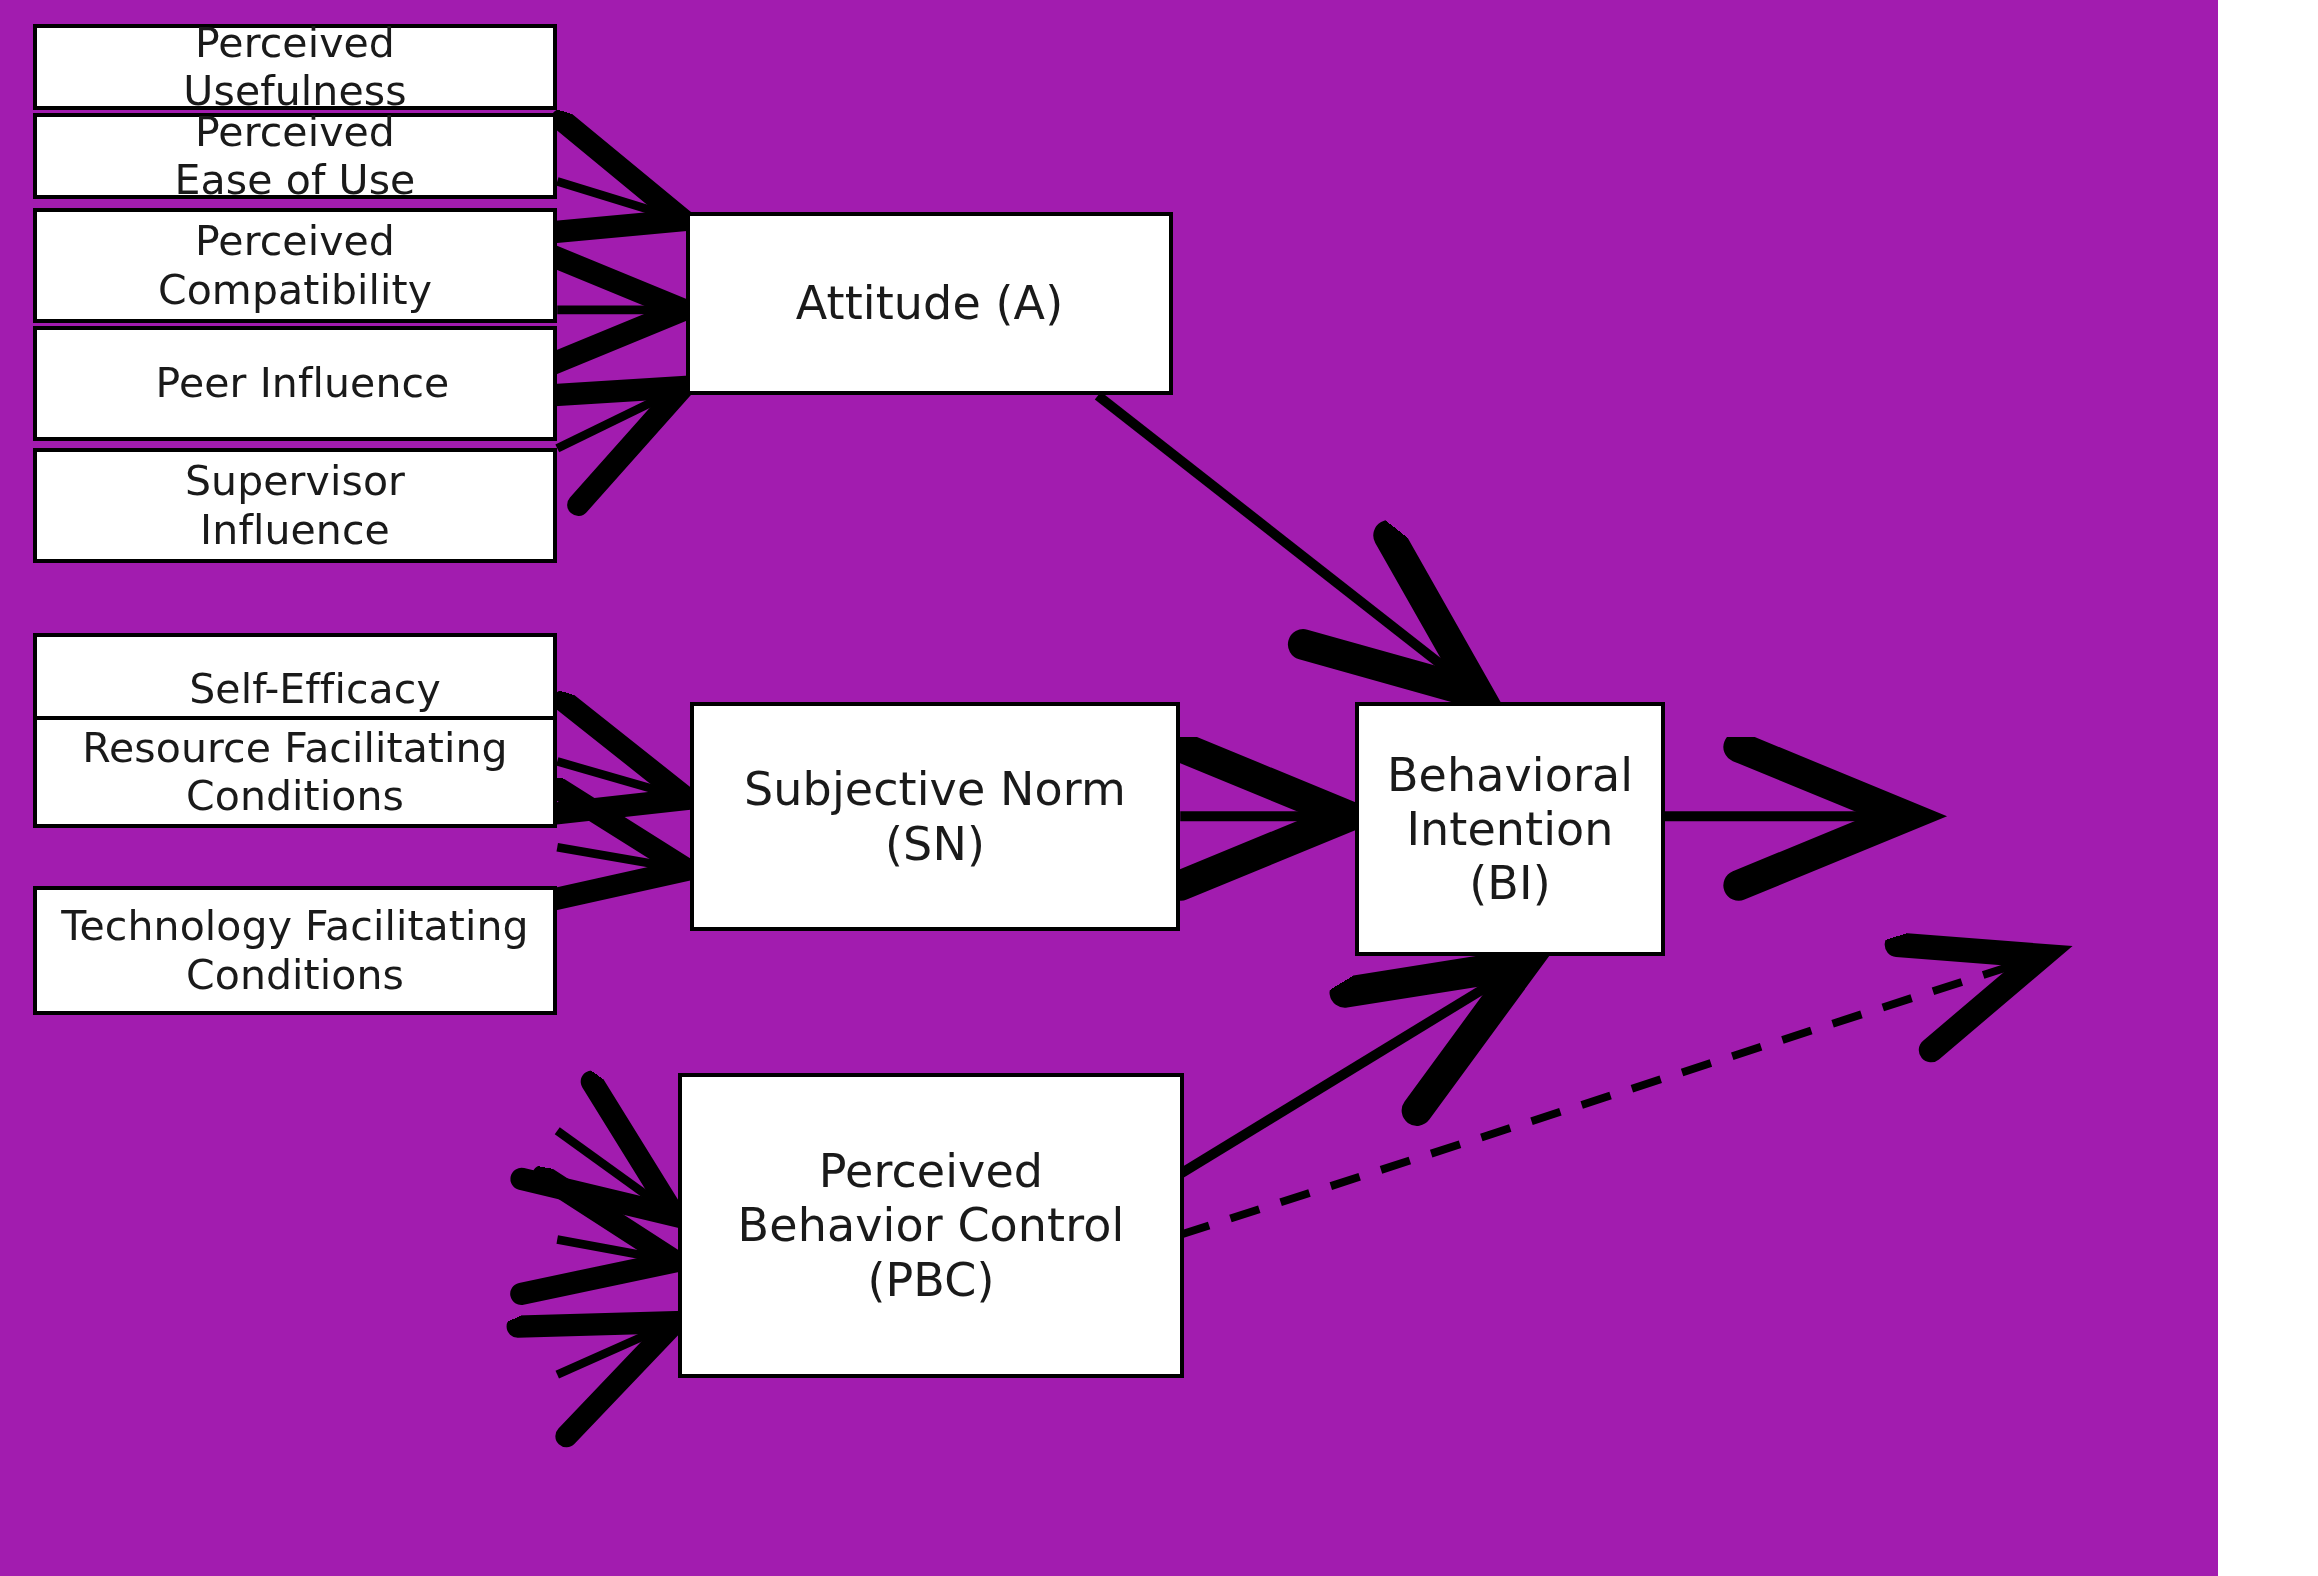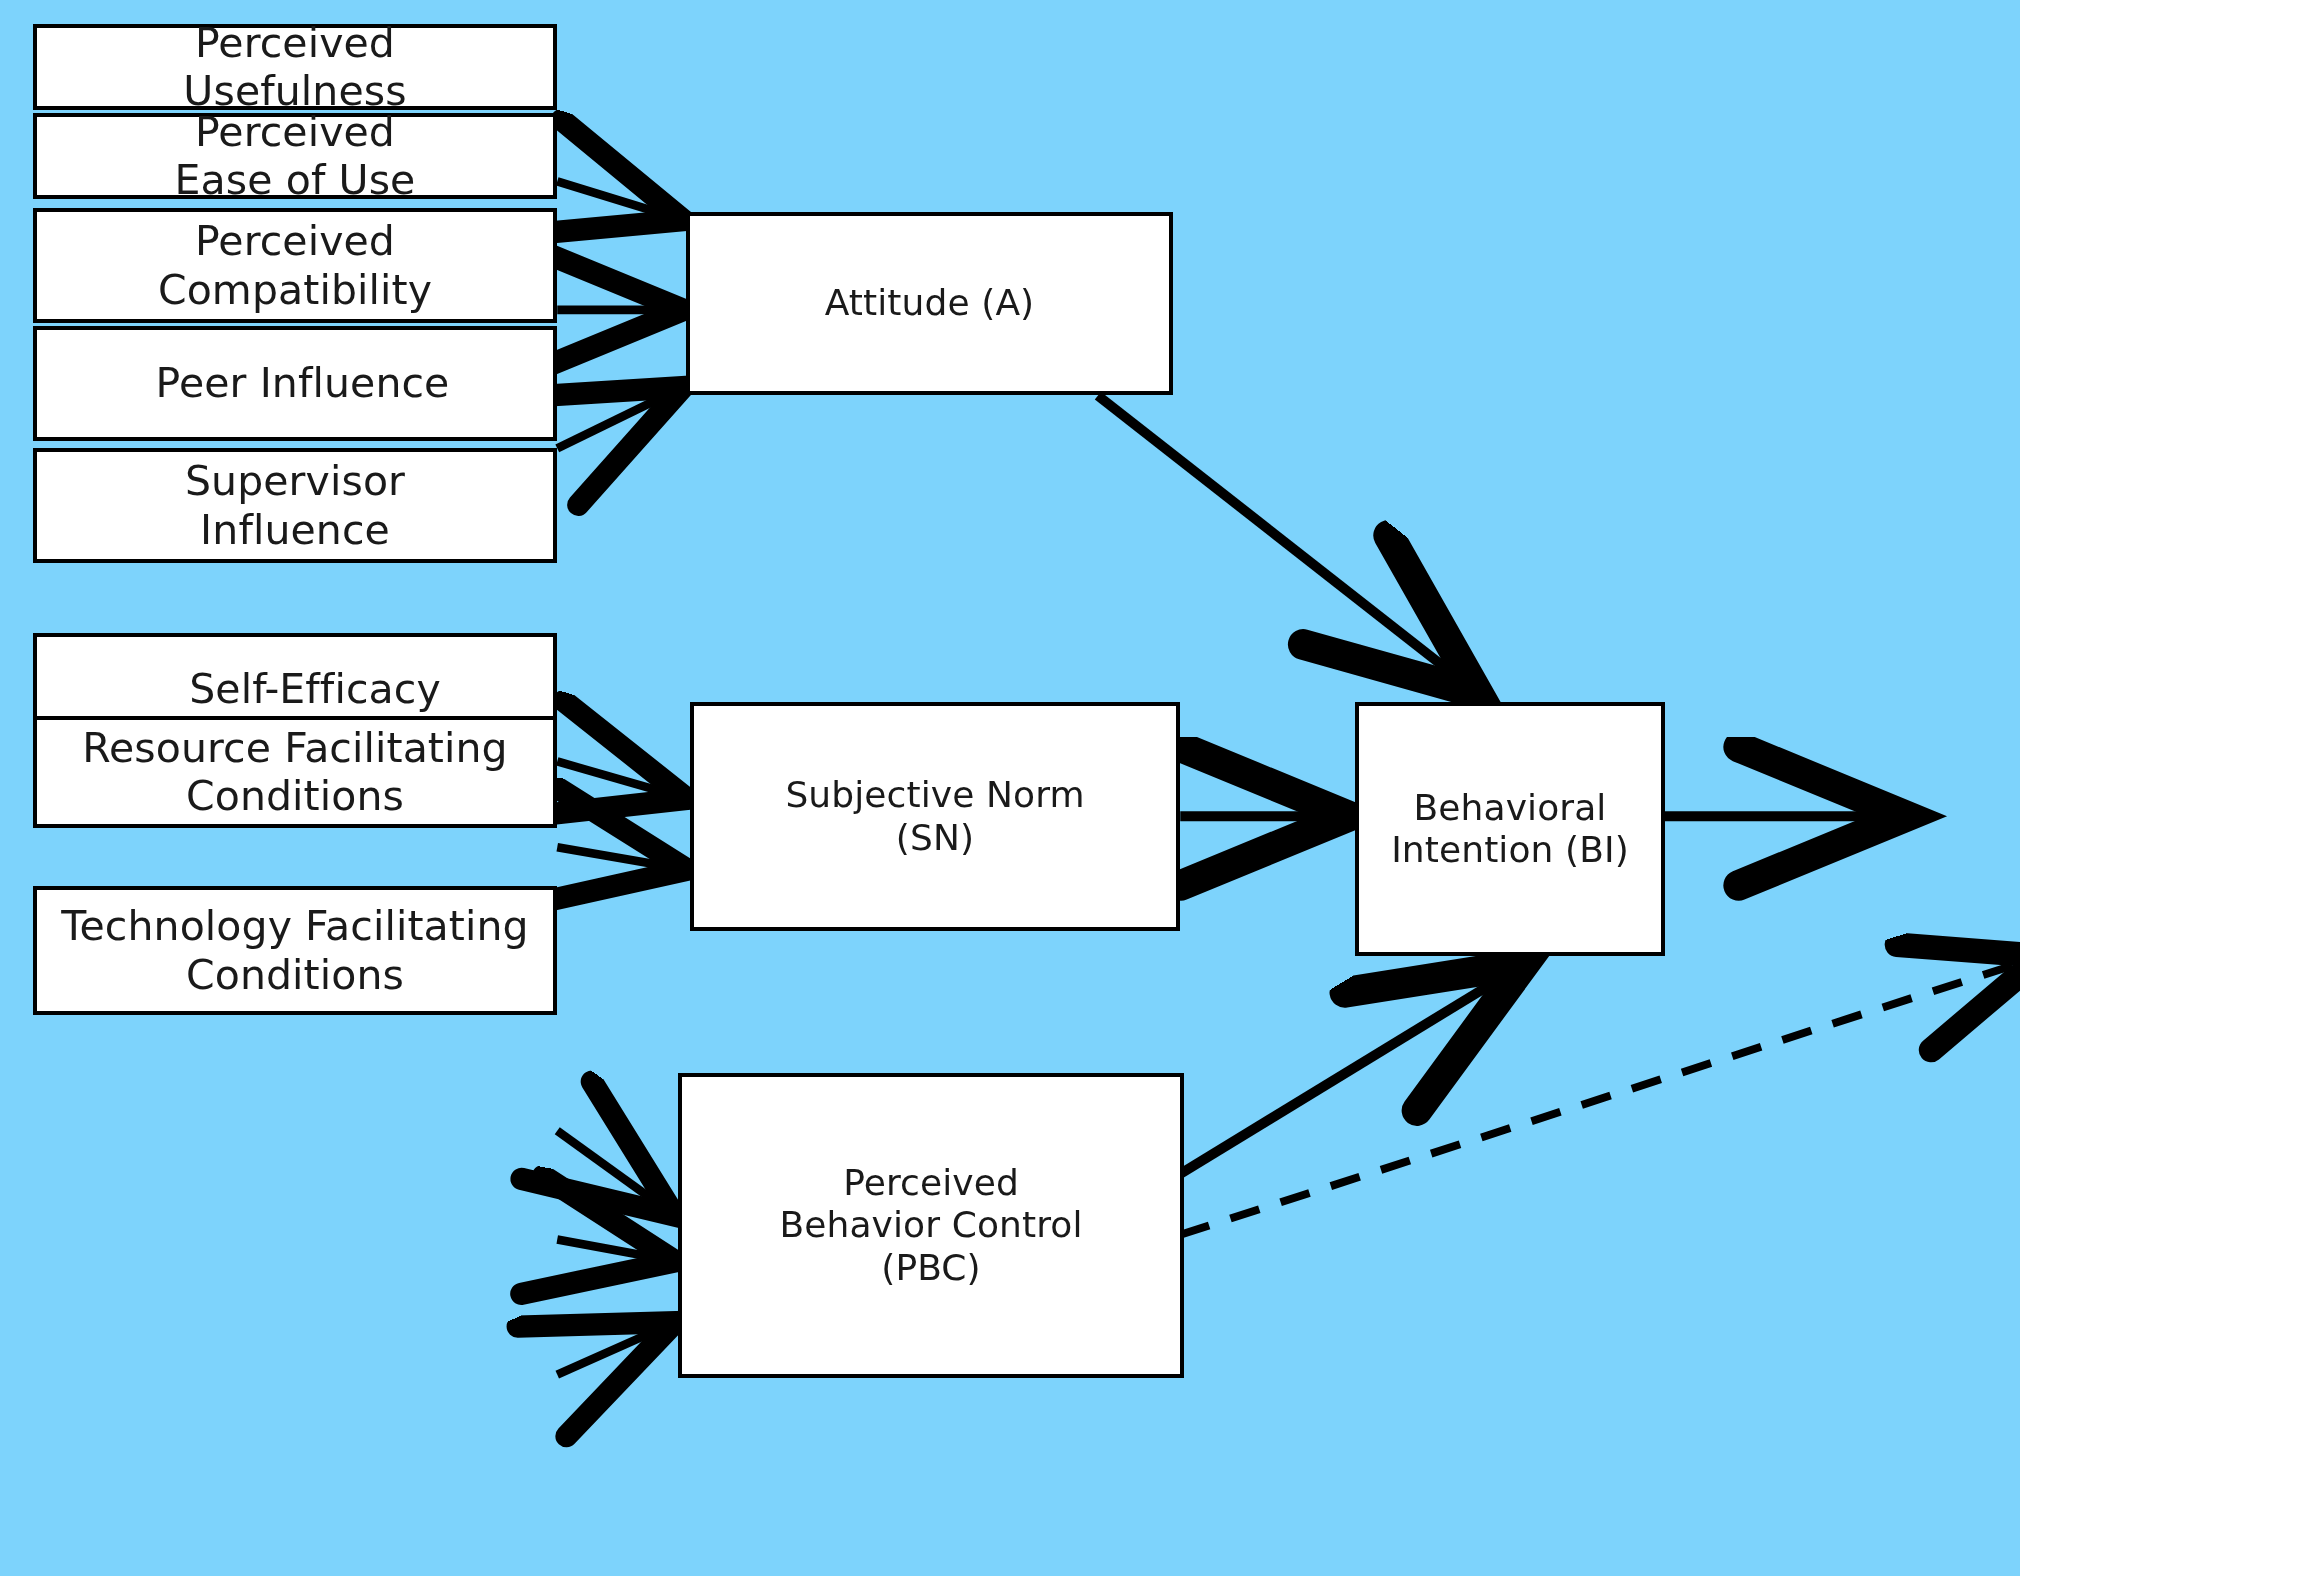--- a/index.html
+++ b/index.html
@@ -5,23 +5,23 @@
   html, body {
     margin: 0;
     padding: 0;
     background: #ffffff;
   }
   body {
     font-family: "DejaVu Sans", "Liberation Sans", sans-serif;
   }
   #diagram-root {
     position: relative;
-    width: 2020px;
+    width: 2218px;
     height: 1577px;
-    background: #7dd3fc;
+    background: #a21caf;
     overflow: hidden;
   }
   svg.canvas {
     position: absolute;
     top: 0;
     left: 0;
     width: 2319px;
     height: 1577px;
   }
   .node-box {
@@ -37,21 +37,21 @@
   }
   .node-label {
     font-size: 41px;
     line-height: 1.18;
     color: #1a1a1a;
     letter-spacing: 0.1px;
     padding: 0 8px;
     white-space: pre-line;
   }
   .antecedent .node-label { font-size: 41px; }
-  .construct .node-label { font-size: 36px; }
+  .construct .node-label { font-size: 46px; }
 </style>
 </head>
 <body>
 
 <div id="diagram-root">
 
   <svg class="canvas" viewBox="0 0 3517 2392" aria-hidden="true">
     <defs>
       <marker id="arrowOpen" markerWidth="22" markerHeight="22" refX="18.5" refY="8" orient="auto" markerUnits="strokeWidth">
         <path d="M 2,1 L 19,8 L 2,15" fill="none" stroke="#000" stroke-width="2.6" stroke-linecap="round" stroke-linejoin="miter"></path>

